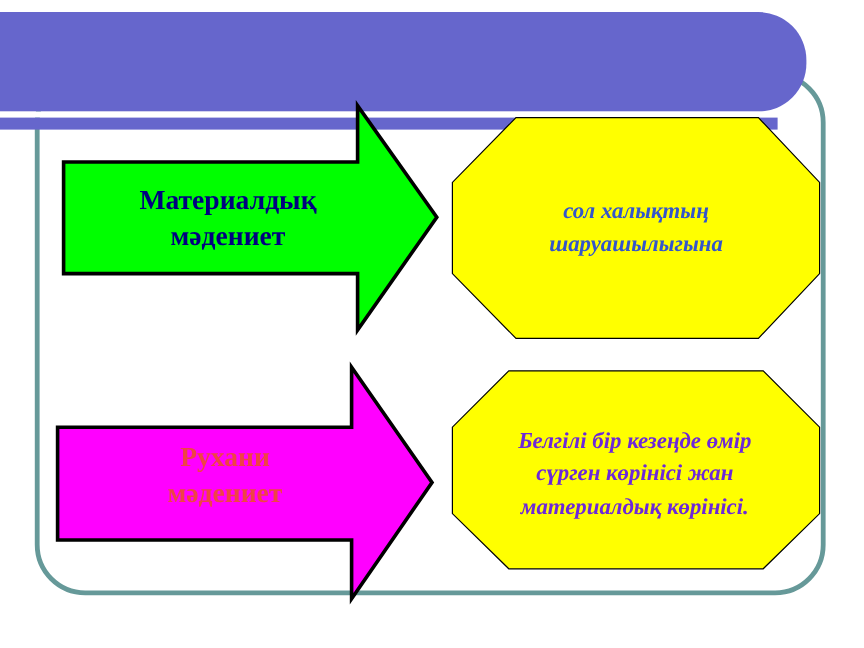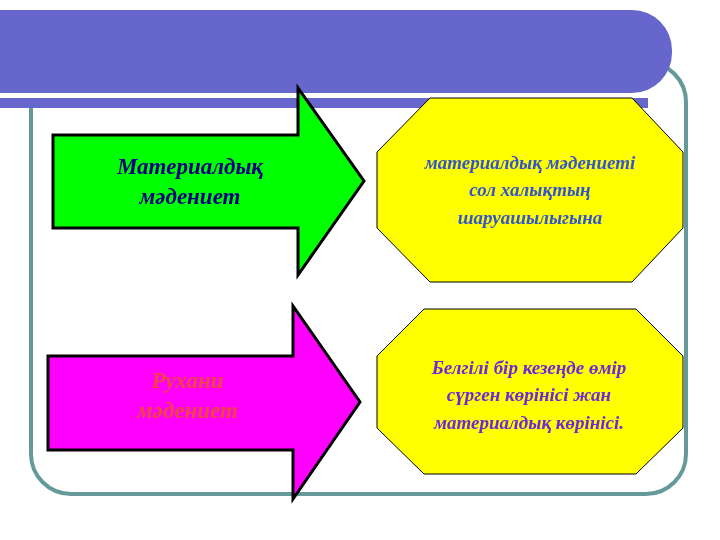--- a/index.html
+++ b/index.html
@@ -20,21 +20,21 @@
     }
     #banner-stripe {
       left: 0; top: 98px; width: 648px; height: 10px;
     }
     #banner-stripe-white {
       left: 0; top: 93px; width: 640px; height: 5px; background: #ffffff;
     }
     svg.shapes { position: absolute; left: 0; top: 0; }
     .arrow-text {
       position: absolute; text-align: center;
-      font-weight: bold; font-style: italic;
+      font-weight: bold; 
       font-size: 23px; line-height: 30px;
       display: flex; flex-direction: column; justify-content: center; align-items: center;
     }
     .oct-text {
       position: absolute; text-align: center;
       font-weight: bold; font-style: italic;
       font-size: 19px; line-height: 27.5px;
       display: flex; flex-direction: column; justify-content: center; align-items: center;
     }
     .line { display: block; white-space: nowrap; }
@@ -63,21 +63,20 @@
   <span class="line">Материалдық</span>
   <span class="line">мәдениет</span>
 </div>
 
 <div class="arrow-text" style="left:55px; top:354px; width:265px; height:84px; color:#ef4444;">
   <span class="line">Рухани</span>
   <span class="line">мәдениет</span>
 </div>
 
 <div class="oct-text" style="left:380px; top:120px; width:300px; height:140px; color:#3355cc;">
-  <span class="line">материалдық мәдениеті</span>
   <span class="line">сол халықтың</span>
   <span class="line">шаруашылыгына</span>
 </div>
 
 <div class="oct-text" style="left:384px; top:352px; width:290px; height:86px; color:#6d28d9;">
   <span class="line">Белгілі бір кезеңде өмір</span>
   <span class="line">сүрген көрінісі жан</span>
   <span class="line">материалдық көрінісі.</span>
 </div>
 

